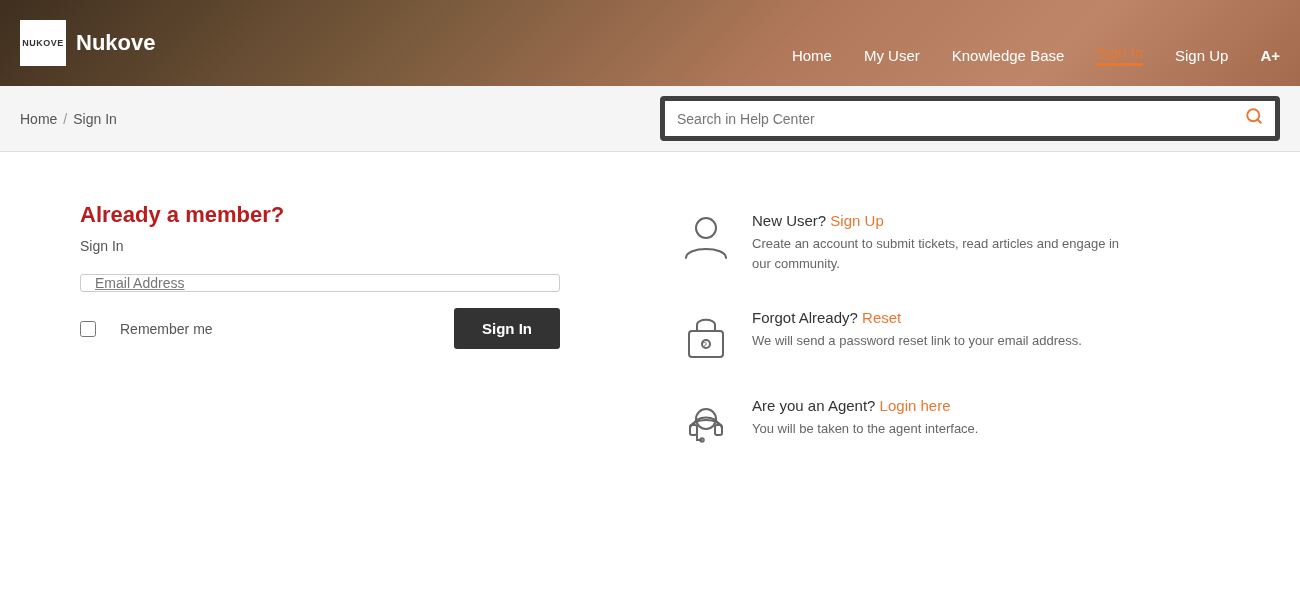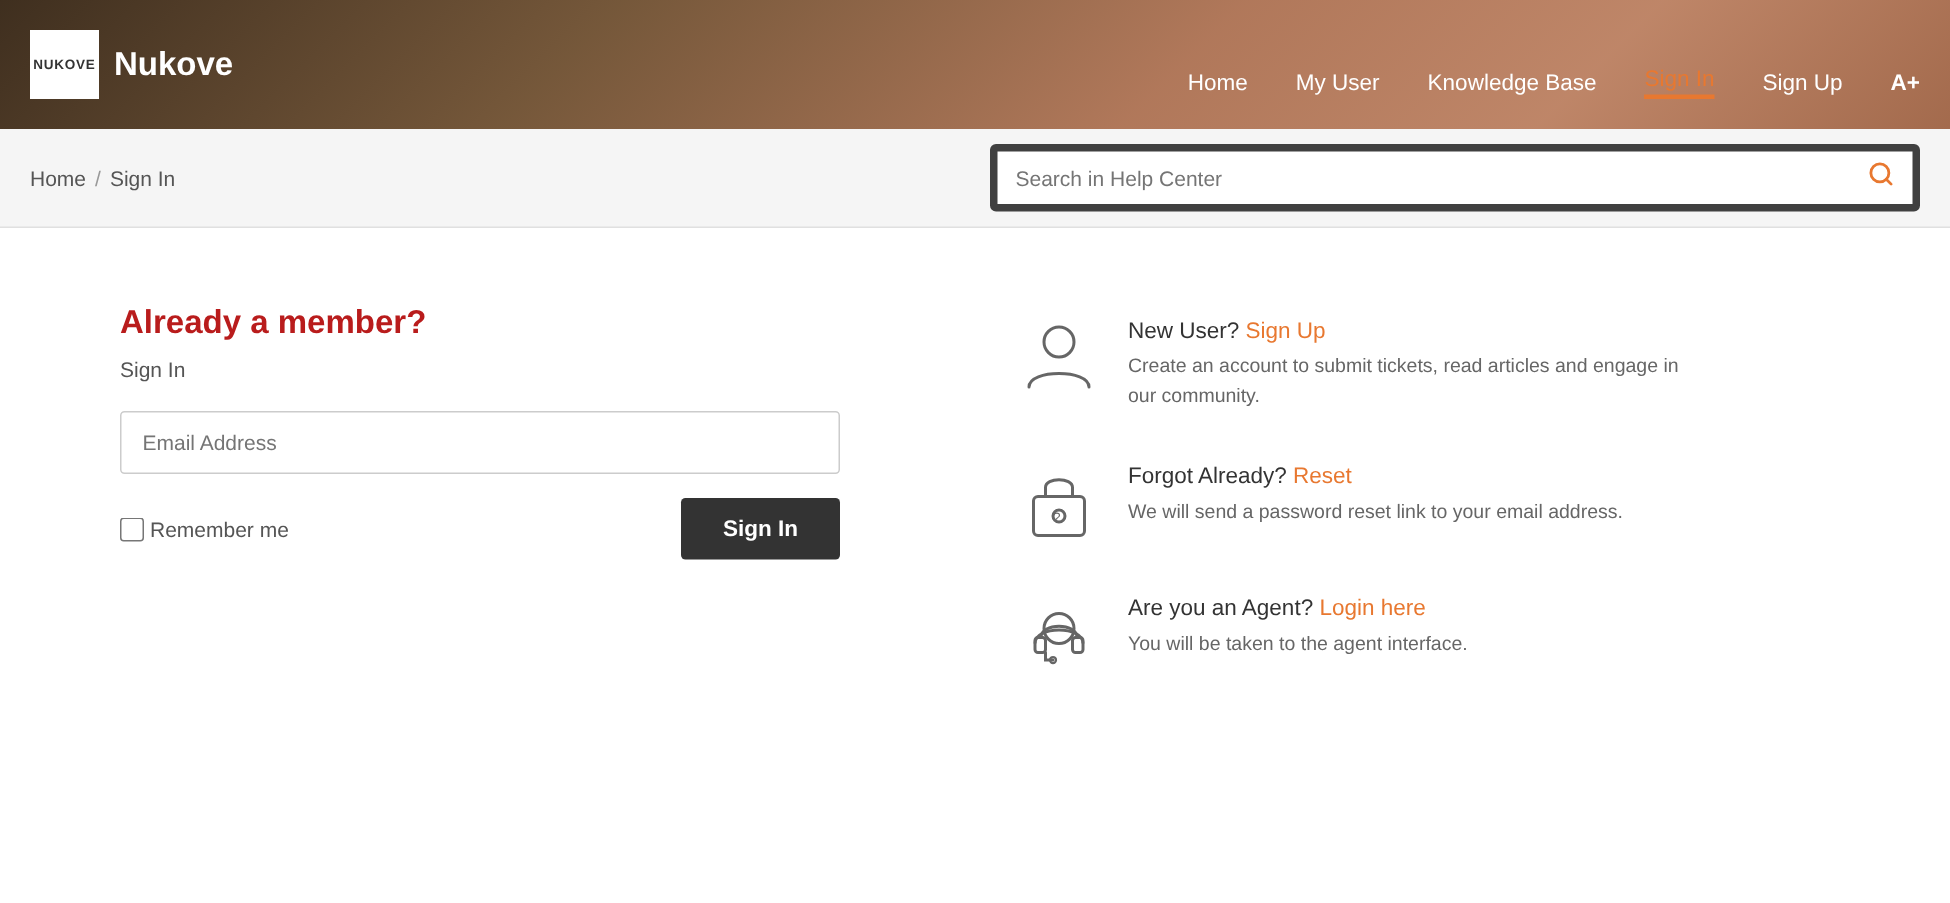--- a/index.html
+++ b/index.html
@@ -150,40 +150,41 @@
       color: #b91c1c;
       margin-bottom: 10px;
     }
     .signin-label {
       font-size: 14px;
       color: #555;
       margin-bottom: 20px;
     }
     .form-input {
       width: 480px;
-      padding: 12px 14px;
+      padding: 0 14px;
       border: 1px solid #ccc;
       border-radius: 3px;
       font-size: 14px;
       color: #888;
       margin-bottom: 16px;
       display: block;
       outline: none;
+      text-decoration: underline;
     }
     .form-bottom {
       display: flex;
       align-items: center;
       justify-content: space-between;
       width: 480px;
       margin-top: 4px;
     }
     .remember-me {
       display: flex;
       align-items: center;
-      gap: 4px;
+      gap: 24px;
       font-size: 14px;
       color: #555;
       justify-content: center;
     }
     .remember-checkbox {
       width: 16px;
       height: 16px;
       cursor: pointer;
     }
     .signin-btn {

